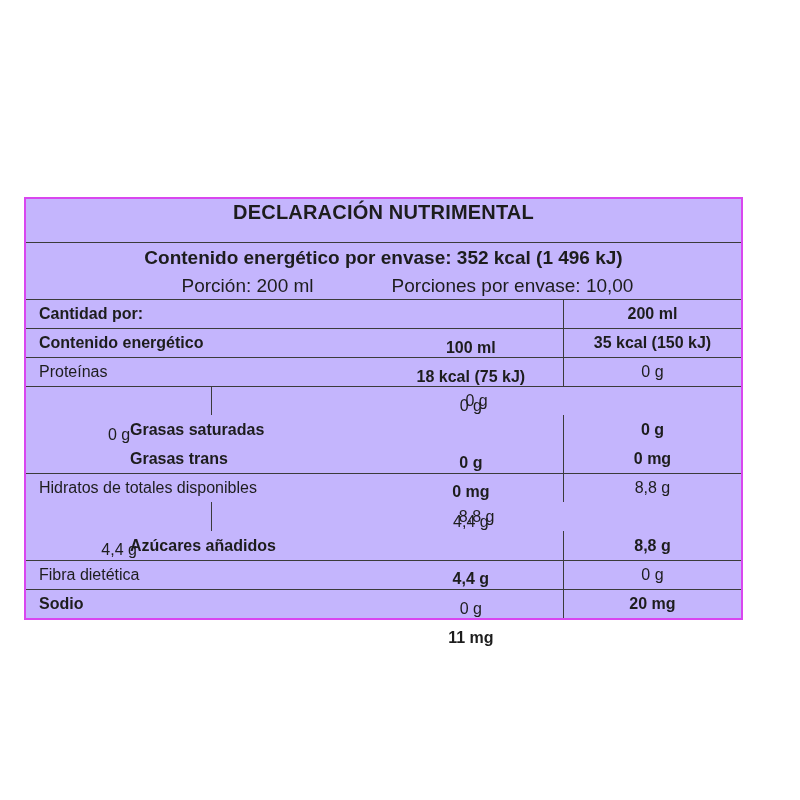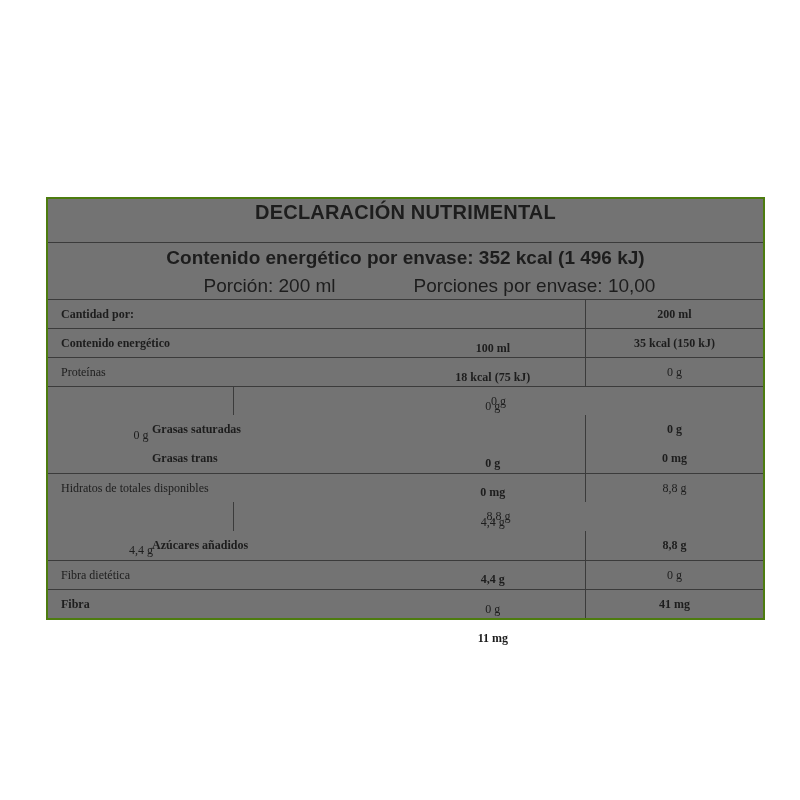--- a/index.html
+++ b/index.html
@@ -6,37 +6,37 @@
   body {
     width: 800px; height: 800px;
     background: #ffffff;
     position: relative;
     font-family: "Liberation Sans", sans-serif;
     color: #1d1d1d;
     -webkit-font-smoothing: antialiased;
   }
   .nutri-table {
     position: absolute;
-    left: 46px; top: 197px;
+    left: 24px; top: 197px;
     width: 715px;
-    border: 2px solid #4d7c0f;
-    background: #737373;
+    border: 2px solid #d946ef;
+    background: #c4b5fd;
     box-sizing: content-box;
   }
   .full-row {
     display: flex;
     align-items: center;
     justify-content: center;
     white-space: nowrap;
   }
   .title-row   { height: 27px; font-weight: bold; font-size: 20px; letter-spacing: 0.2px; }
   .energy-row  { height: 29px; font-weight: bold; font-size: 19px; border-top: 1.5px solid #3b3b3b; margin-top: 16px; }
   .portion-row { height: 27px; font-size: 19px; gap: 78px; padding-left: 48px; }
 
-  .grid-row { display: flex; border-top: 1.5px solid #3b3b3b; height: 28px; font-size: 12px; font-family: Liberation Serif, serif; }
+  .grid-row { display: flex; border-top: 1.5px solid #3b3b3b; height: 28px; font-size: 16px; }
   .grid-row.joined { border-top: none; height: 29px; }
   .grid-row.header-row { height: 28px; }
 
   .c-label {
     width: 49.2%;
     padding-left: 13px;
     box-sizing: border-box;
     display: flex; align-items: center;
     white-space: nowrap; overflow: hidden;
   }
@@ -109,19 +109,19 @@
         <div class="c-label indent b">Azúcares añadidos</div>
         <div class="c-val c-100 b">4,4 g</div>
         <div class="c-val c-200 b">8,8 g</div>
       </div>
       <div class="grid-row">
         <div class="c-label">Fibra dietética</div>
         <div class="c-val c-100">0 g</div>
         <div class="c-val c-200">0 g</div>
       </div>
       <div class="grid-row">
-        <div class="c-label b">Fibra</div>
+        <div class="c-label b">Sodio</div>
         <div class="c-val c-100 b">11 mg</div>
-        <div class="c-val c-200 b">41 mg</div>
+        <div class="c-val c-200 b">20 mg</div>
       </div>
     </div>
 
 </div>
 
 </body></html>

